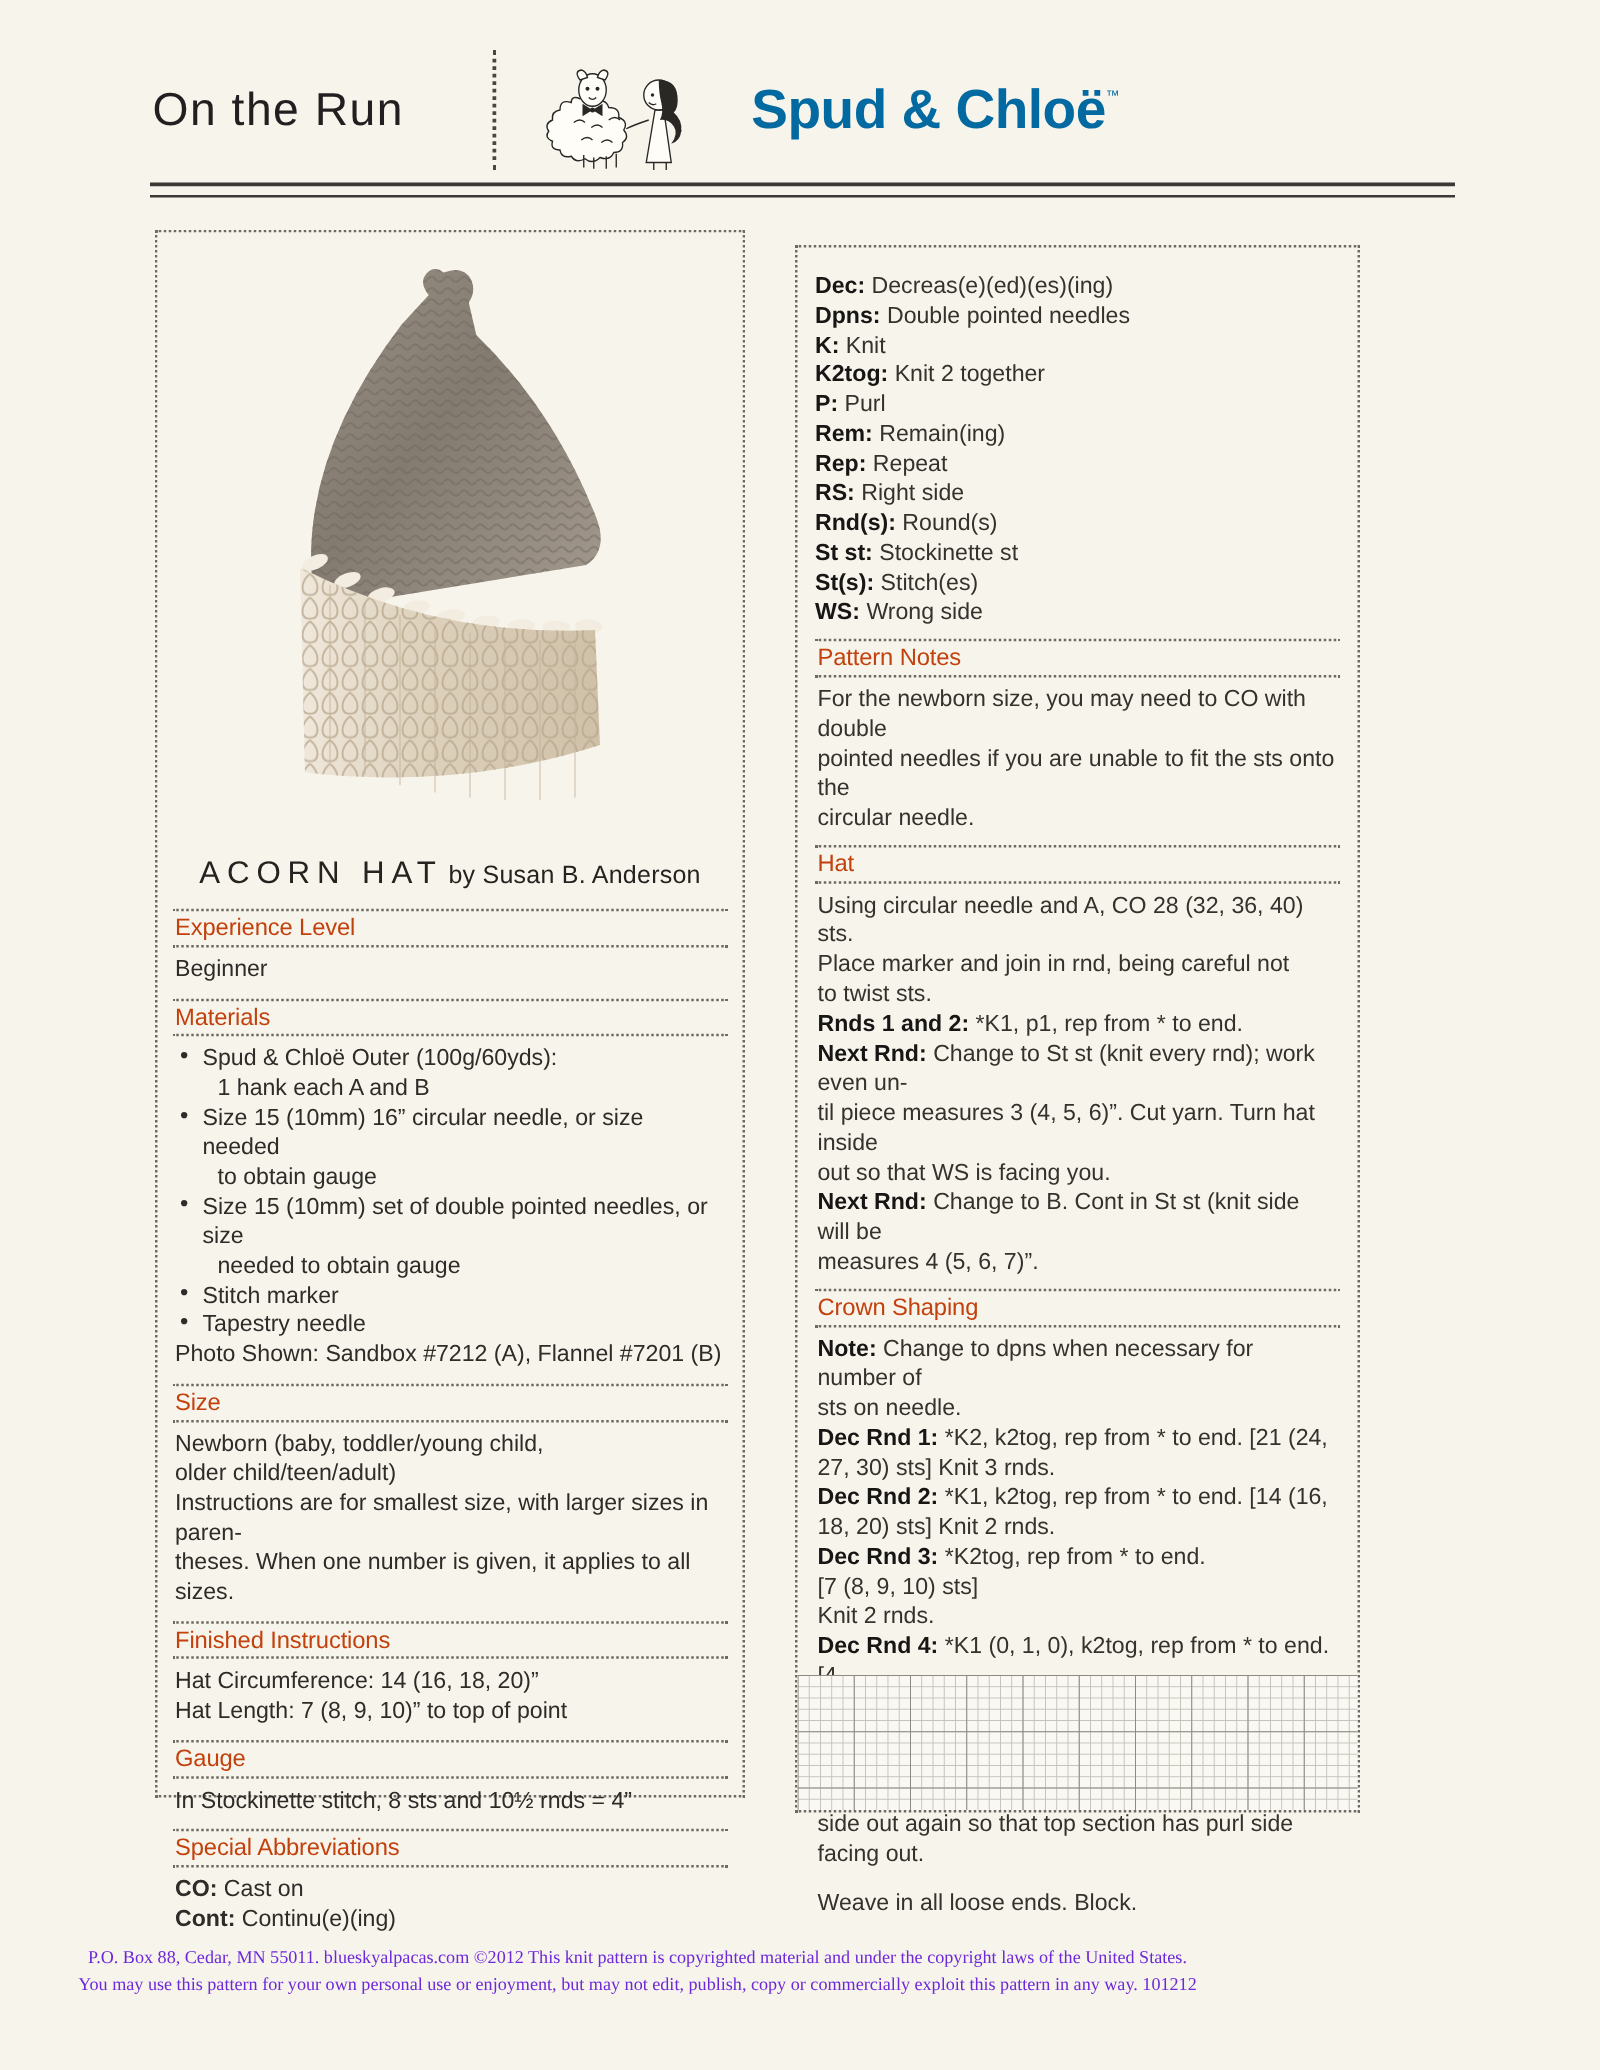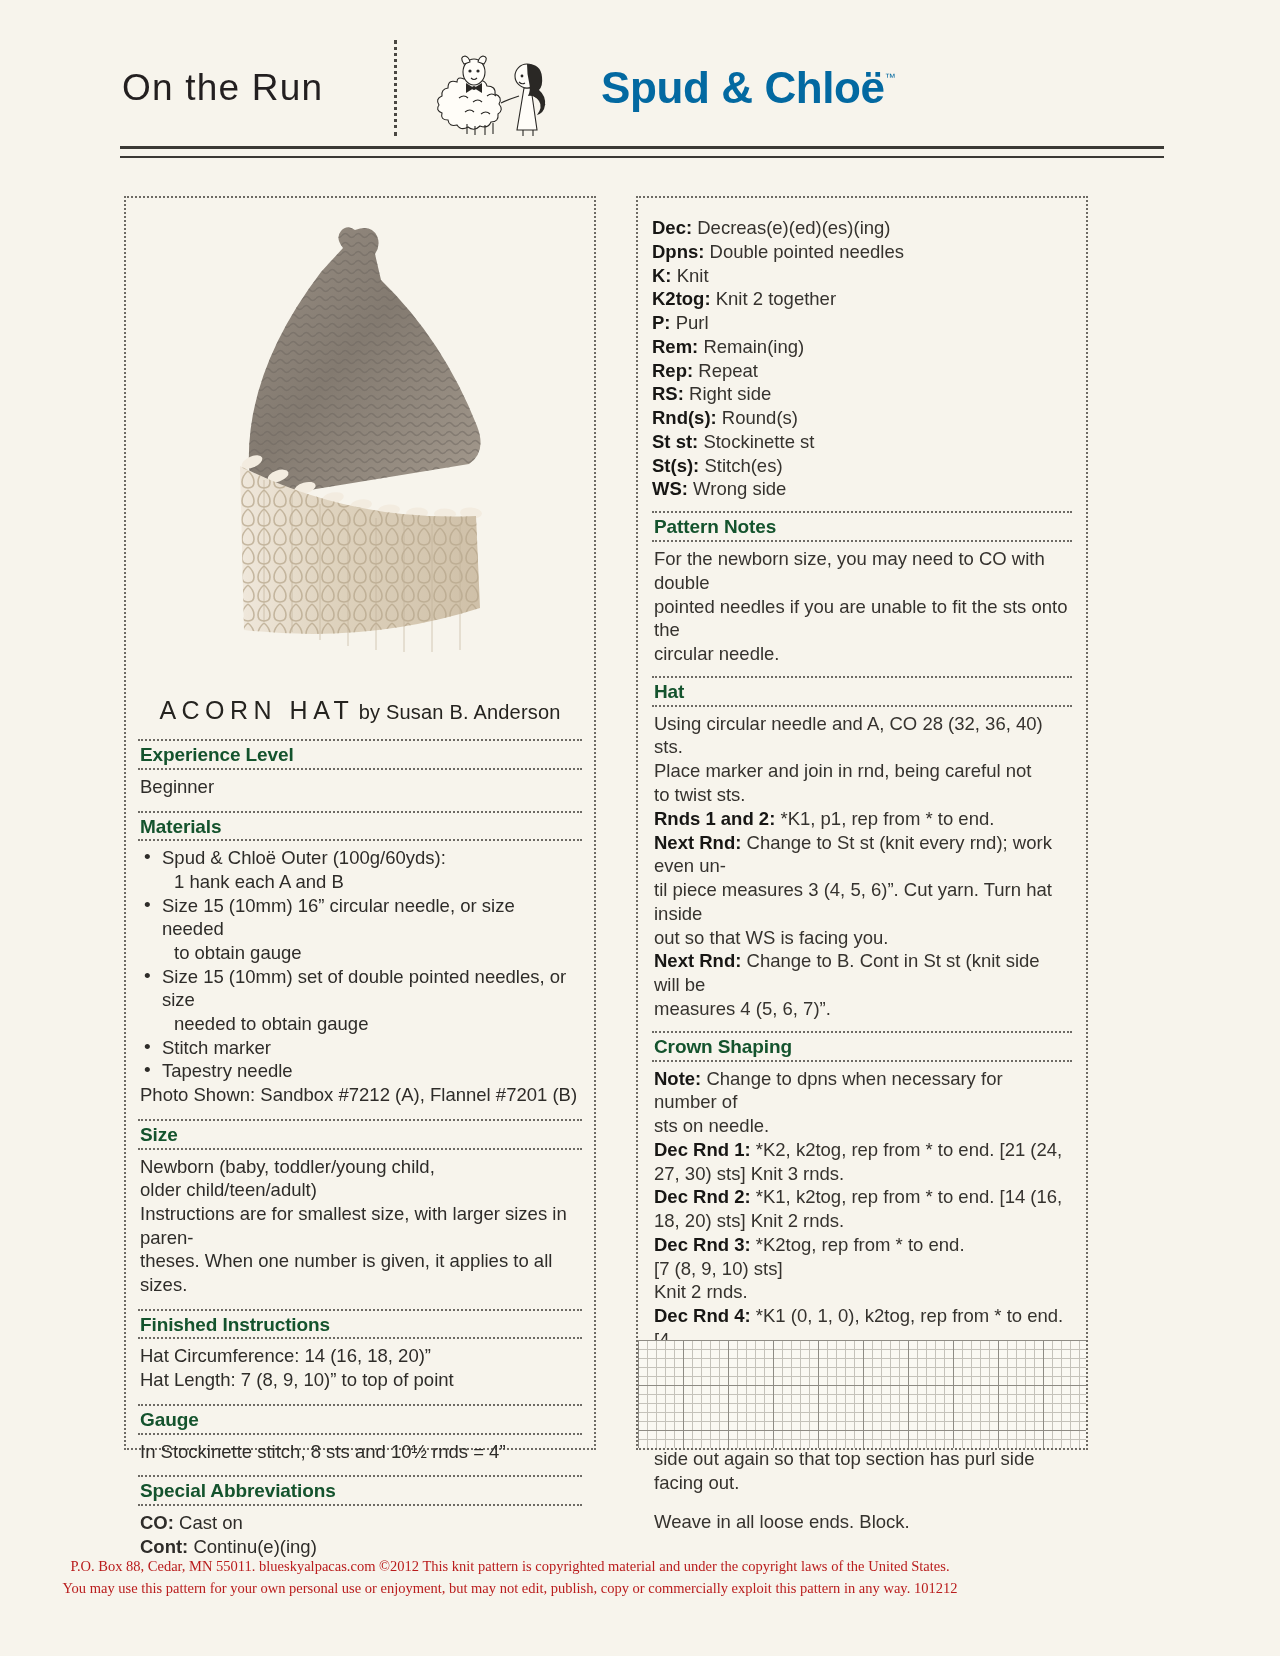--- a/index.html
+++ b/index.html
@@ -72,21 +72,21 @@
   }
 
   
   .col {
     position: absolute;
     border: 2px dotted #6d6a64;
     box-sizing: border-box;
   }
   .col-left {
     left: 124px;
-    top: 196px;
+    top: 184px;
     width: 472px;
     height: 1254px;
     padding: 0;
   }
   .col-right {
     left: 636px;
     top: 196px;
     width: 452px;
     height: 1254px;
   }
@@ -114,22 +114,22 @@
   .pattern-title .byline {
     font-size: 20px;
     letter-spacing: 0.2px;
     color: #25231f;
   }
 
   
   .sec { padding: 0 12px; }
   .sec-head {
     font-size: 19px;
-    font-weight: 700;
-    color: #14532d;
+    font-weight: 400;
+    color: #c2410c;
     letter-spacing: -0.1px;
     border-top: 2px dotted #6d6a64;
     border-bottom: 2px dotted #6d6a64;
     padding: 3px 0 2px 2px;
     margin: 0;
     line-height: 1.15;
   }
   .sec-body {
     font-size: 18.5px;
     line-height: 1.28;
@@ -195,21 +195,21 @@
   
   .footer {
     position: absolute;
     left: 0;
     top: 1556px;
     width: 1020px;
     text-align: center;
     font-family: "Liberation Serif", serif;
     font-size: 14.5px;
     line-height: 1.5;
-    color: #b91c1c;
+    color: #6d28d9;
   }
 </style>
 </head>
 <body>
 
 <div class="header">
   <div class="brand-left">On the Run</div>
   <div class="header-divider"></div>
   <div class="logo-art">
     <svg width="150" height="100" viewBox="0 0 150 100">

